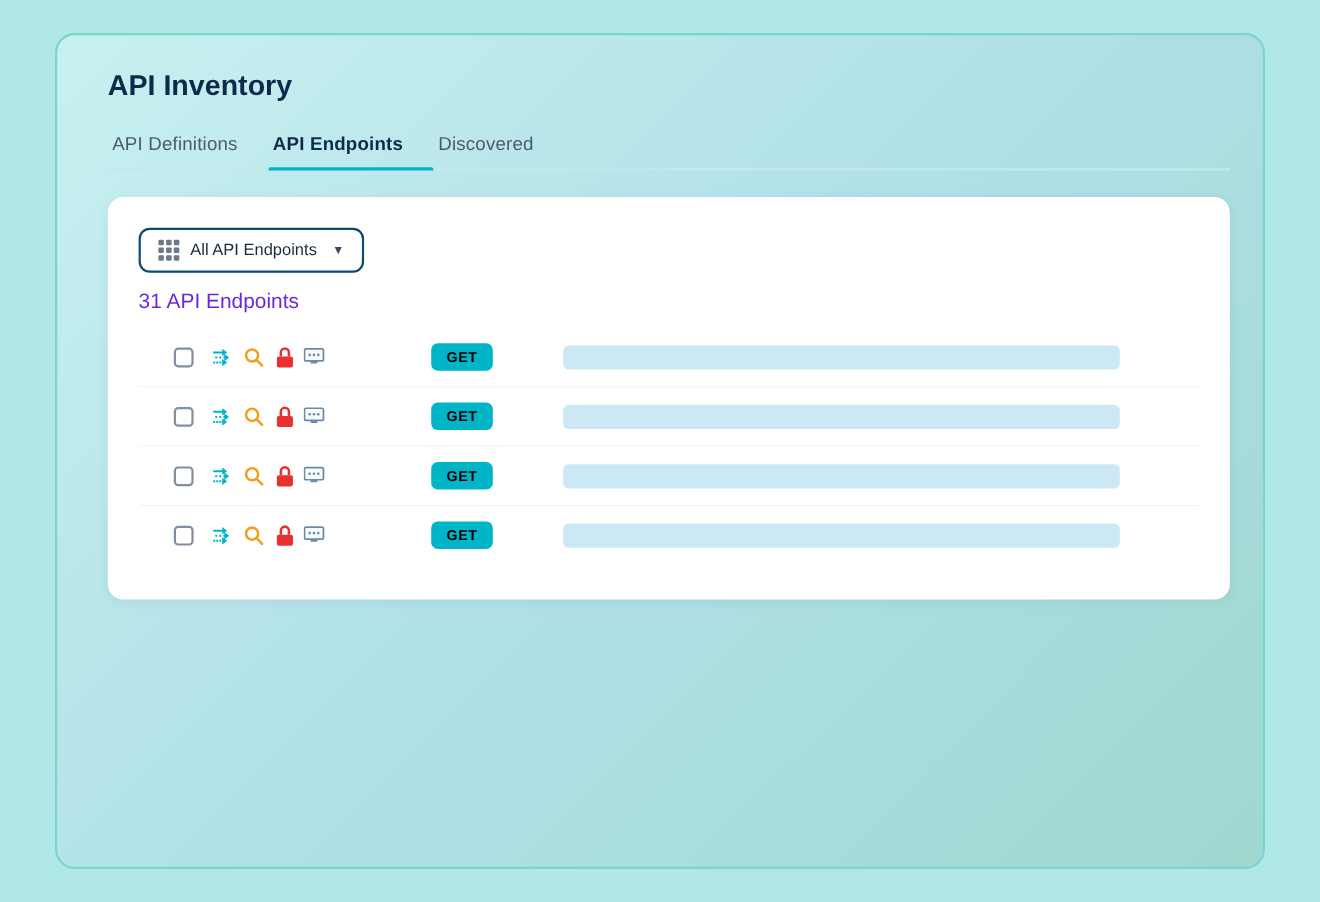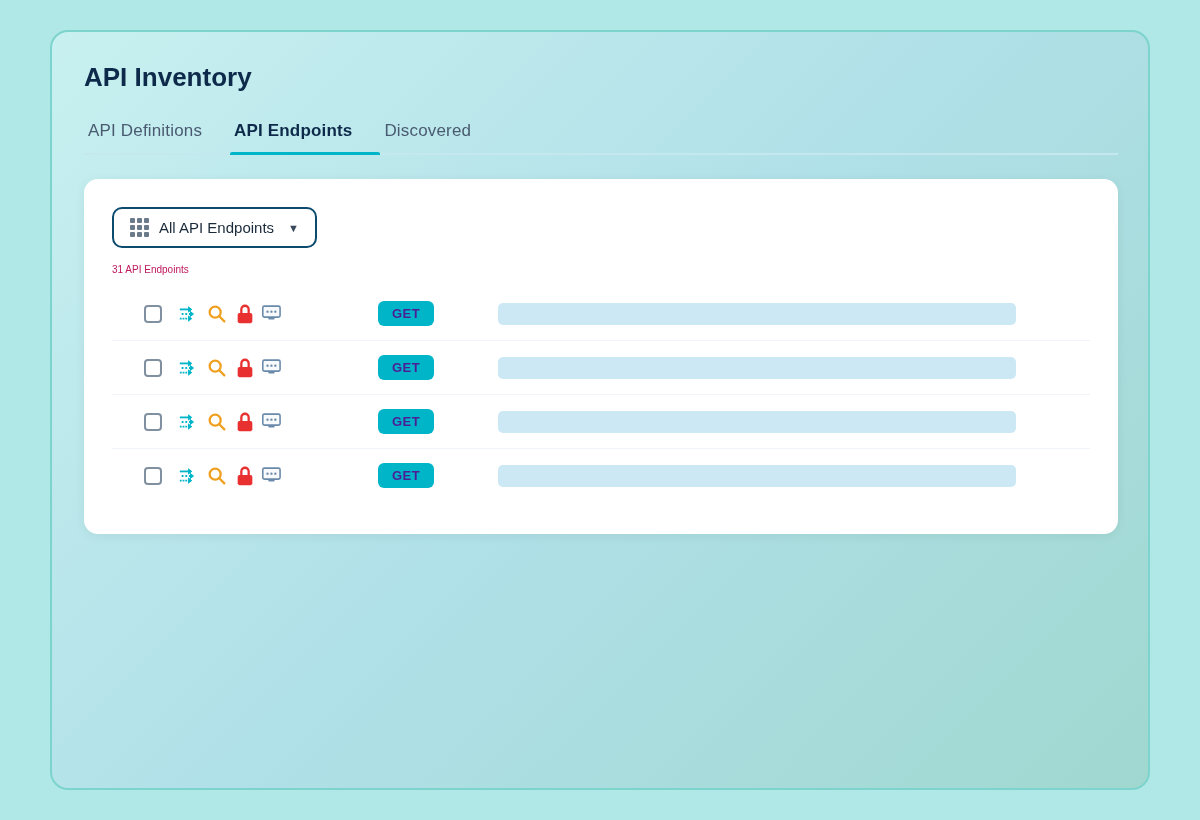--- a/index.html
+++ b/index.html
@@ -9,21 +9,21 @@
       display: flex;
       align-items: center;
       justify-content: center;
       min-height: 100vh;
       font-family: -apple-system, BlinkMacSystemFont, 'Segoe UI', sans-serif;
     }
 
     .outer-container {
       background: linear-gradient(135deg, #c8f0f0 0%, #b0e0e8 50%, #a0d8d0 100%);
       border-radius: 18px;
-      padding: 30px 30px 30px 32px;
+      padding: 30px 30px 30px 46px;
       width: 1100px;
       min-height: 760px;
       border: 2px solid #7dd4cc;
     }
 
     .page-title {
       font-size: 26px;
       font-weight: 800;
       color: #0d2a4a;
       margin-bottom: 18px;
@@ -108,22 +108,22 @@
       border-radius: 1px;
     }
 
     .dropdown-arrow {
       font-size: 11px;
       color: #3a4a5a;
       margin-left: 4px;
     }
 
     .endpoint-count {
-      font-size: 10px;
-      color: #be185d;
+      font-size: 19px;
+      color: #6d28d9;
       margin-bottom: 12px;
       font-weight: 400;
     }
 
     .table-header {
       display: grid;
       grid-template-columns: 50px 200px 120px 1fr;
       align-items: center;
       background: #ddf0f8;
       border-radius: 8px;
@@ -183,21 +183,21 @@
 
     .findings-icons {
       display: flex;
       align-items: center;
       gap: 6px;
     }
 
     
     .get-badge {
       background: #00b5c8;
-      color: #4c1d95;
+      color: #000000;
       font-size: 13px;
       font-weight: 700;
       padding: 5px 14px;
       border-radius: 6px;
       display: inline-block;
       letter-spacing: 0.5px;
     }
 
     
     .path-bar {

